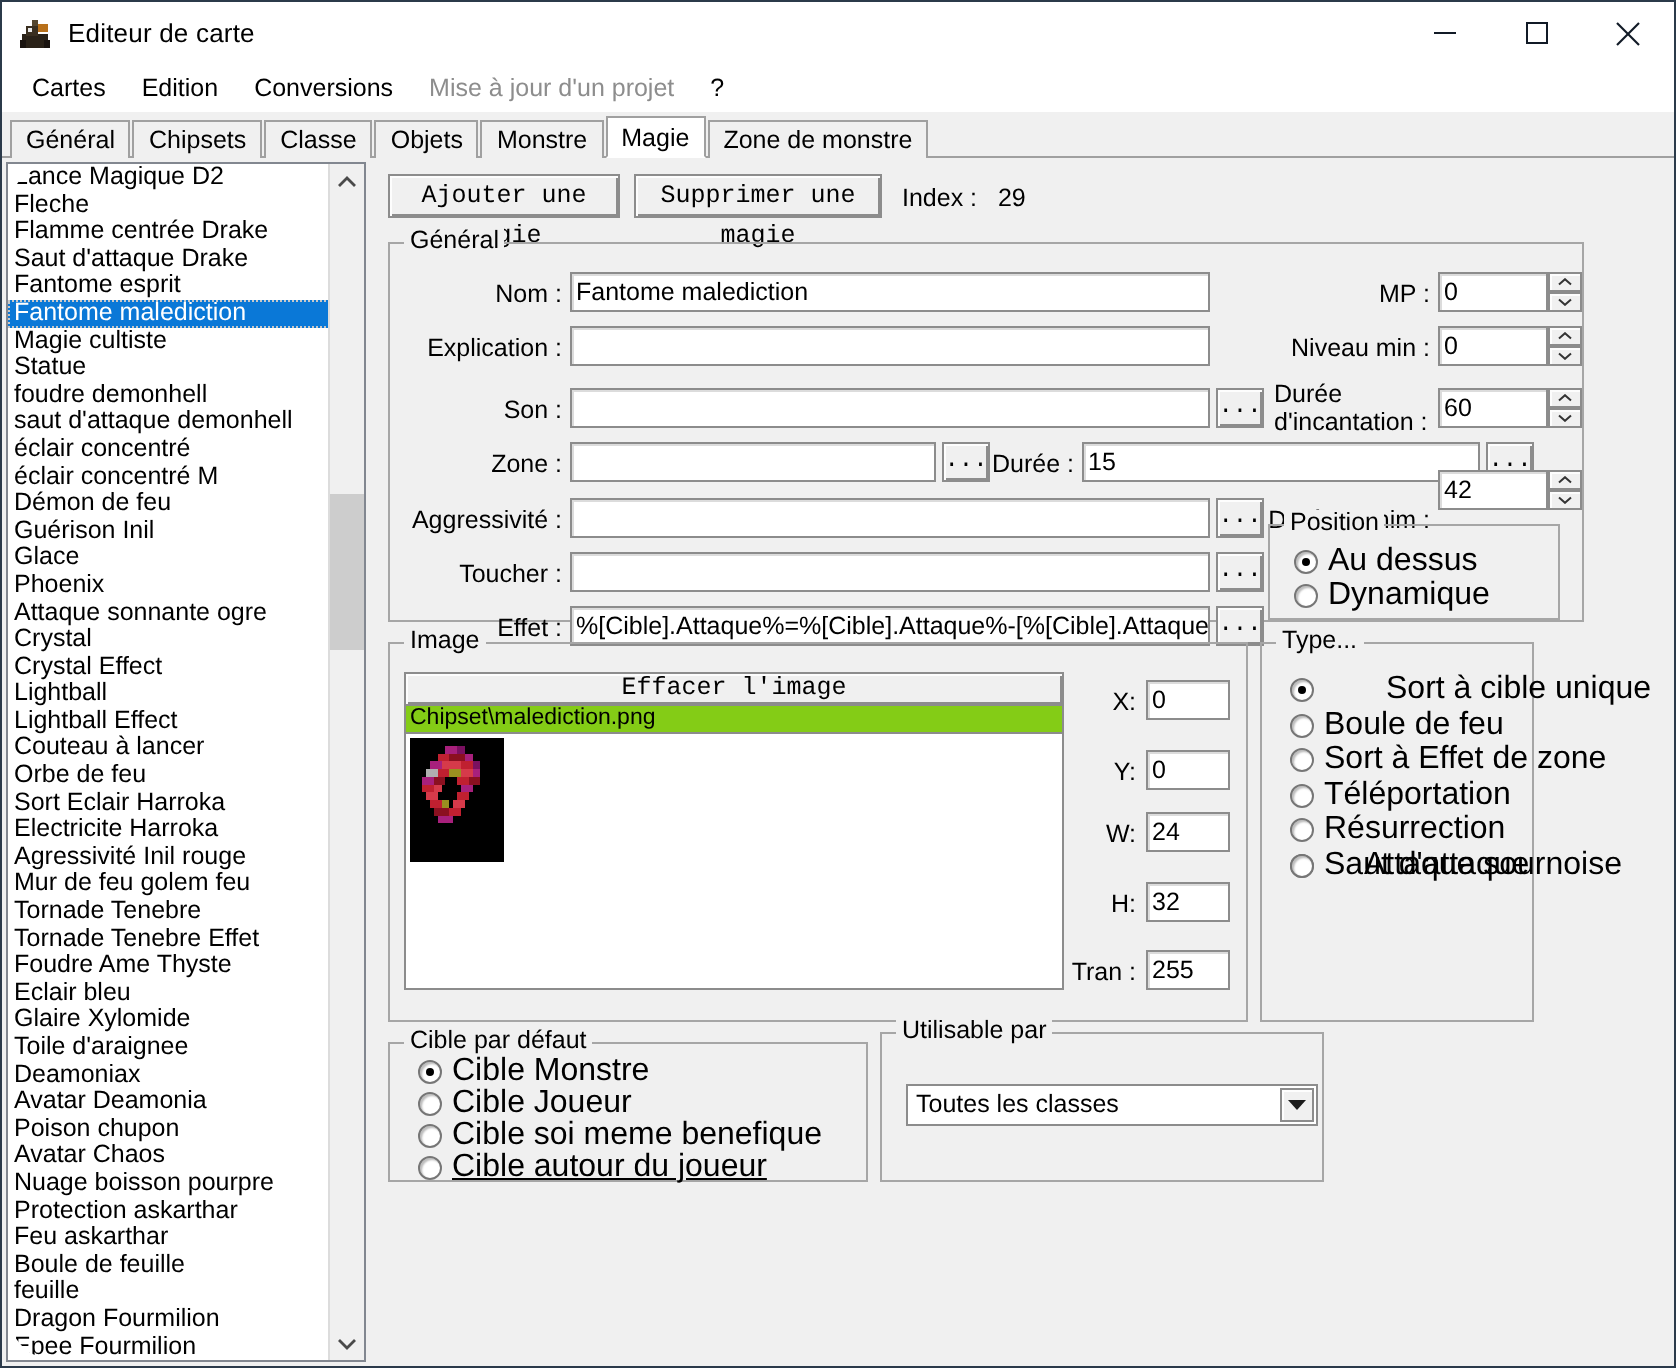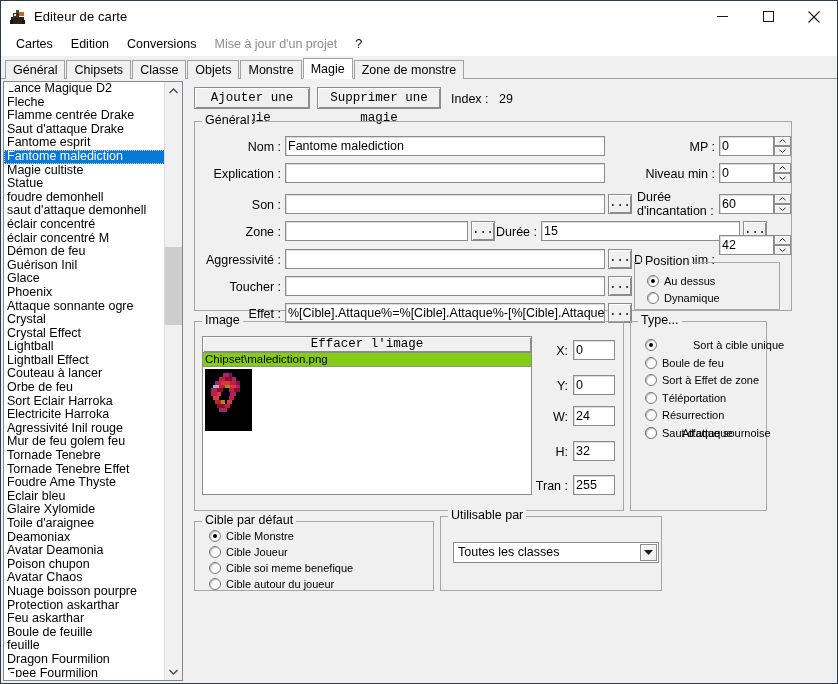--- a/index.html
+++ b/index.html
@@ -293,21 +293,21 @@
     justify-content: center;
   }
   .spin .sp.up { top: 0; }
   .spin .sp.dn { top: 10px; }
 
   
   .radio-row {
     position: absolute;
     display: flex;
     align-items: center;
-    font-size: 11px;
+    font-size: 16px;
     white-space: nowrap;
     line-height: 14px;
   }
   .radio {
     width: 12px; height: 12px;
     border-radius: 50%;
     background: #ffffff;
     border: 1px solid #767676;
     box-shadow: inset 1px 1px 1px #bdbdbd;
     margin-right: 5px;
@@ -730,21 +730,21 @@
               <span>Cible Monstre</span>
             </div>
             <div class="radio-row" style="left: 14px; top: 23px;">
               <span class="radio"></span>
               <span>Cible Joueur</span>
             </div>
             <div class="radio-row" style="left: 14px; top: 39px;">
               <span class="radio"></span>
               <span>Cible soi meme benefique</span>
             </div>
-            <div class="radio-row" style="left: 14px; top: 55px;">
+            <div class="radio-row" style="left: 14px; top: 55px; text-decoration: underline;">
               <span class="radio"></span>
               <span>Cible autour du joueur</span>
             </div>
           </div>
       </div>
 
       <div class="group" id="grp-utilis">
         <div class="group-title">Utilisable par</div>
         <div class="combo" style="left:12px; top:25px; width:206px;">
           <span>Toutes les classes</span>

